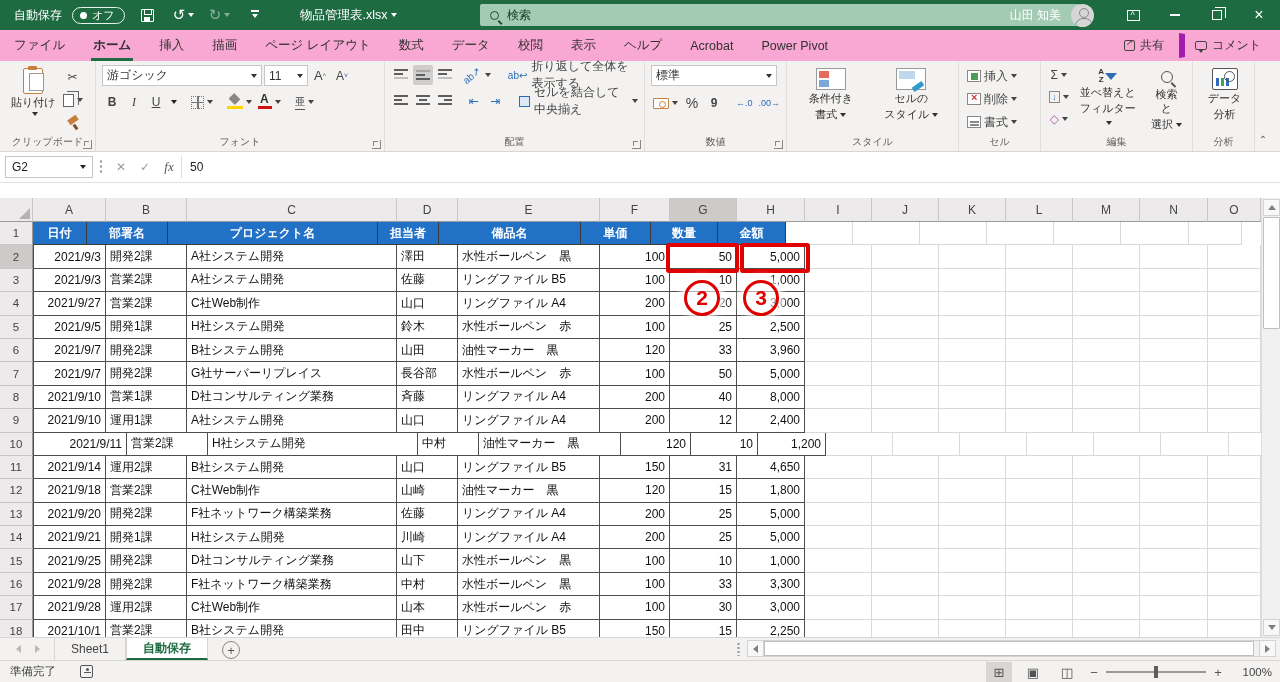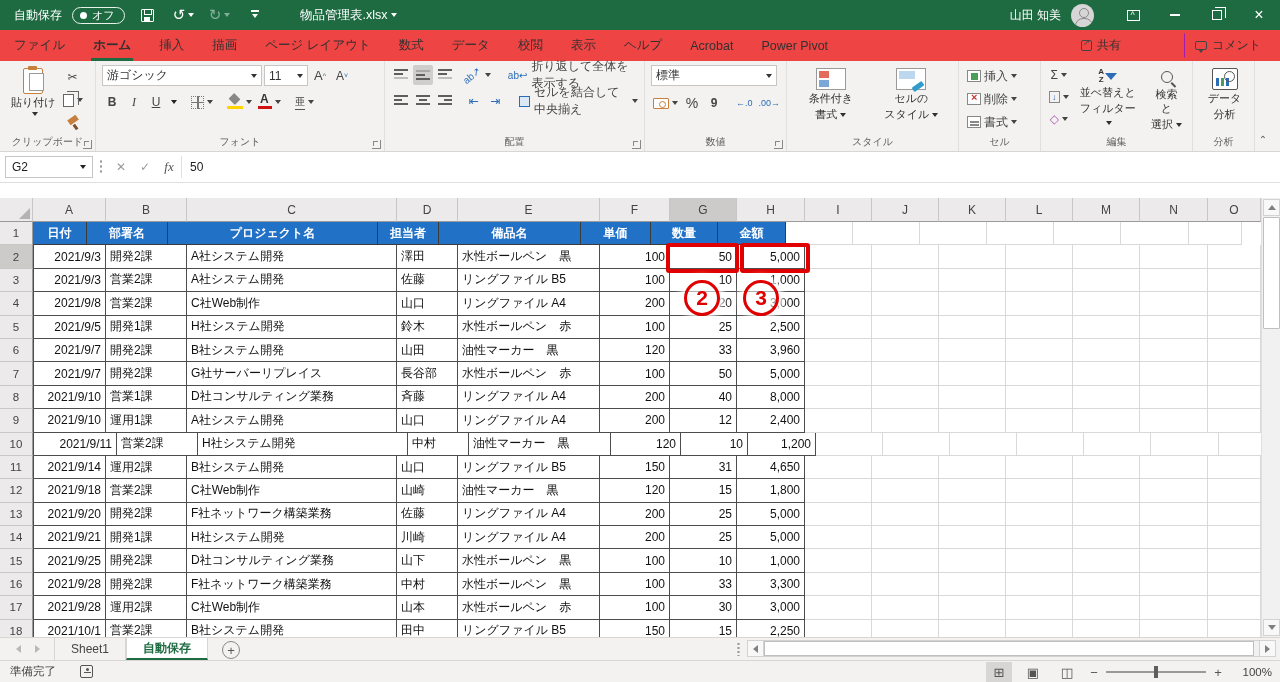--- a/index.html
+++ b/index.html
@@ -39,28 +39,28 @@
   #avatar::before { content:""; position:absolute; left:7.5px; top:4px; width:8px; height:8px; border:1.5px solid #8a8a8a; border-radius:50%; }
   #avatar::after { content:""; position:absolute; left:3.5px; top:14px; width:16px; height:10px; border:1.5px solid #8a8a8a; border-radius:8px 8px 0 0; }
   .win-btn { width:42px; height:30px; display:flex; align-items:center; justify-content:center; font-size:13px; cursor:pointer; }
   .ribdisp { width:13px; height:11px; border:1.2px solid #fff; position:relative; }
   .ribdisp::after { content:"^"; position:absolute; left:3px; top:-1px; font-size:9px; color:#fff; }
   .minim { width:10px; height:1.5px; background:#fff; }
   .restore { width:10px; height:10px; border:1.2px solid #fff; position:relative; }
   .restore::before { content:""; position:absolute; left:2px; top:-4px; width:10px; height:10px; border:1.2px solid #fff; border-left:none; border-bottom:none; }
 
   
-  #tabrow { position:absolute; left:0; top:30px; width:1280px; height:31px; background:#ef4444;
+  #tabrow { position:absolute; left:0; top:30px; width:1280px; height:31px; background:#f9a8d4;
     display:flex; align-items:center; }
   .rtab { padding:0 14px; height:31px; display:flex; align-items:center; font-size:12.5px; color:#323130; cursor:pointer; position:relative; white-space:nowrap; }
   .rtab.active { font-weight:bold; }
   .rtab.active::after { content:""; position:absolute; left:12px; right:12px; bottom:0; height:3px; background:#1e6b42; }
-  #tabrow-right { position:absolute; right:8px; top:30px; height:31px; display:flex; align-items:center; gap:16px;justify-content:space-between; }
+  #tabrow-right { position:absolute; right:8px; top:30px; height:31px; display:flex; align-items:center; gap:4px;justify-content:space-between; }
   .tr-btn { display:flex; align-items:center; gap:5px; padding:3px 10px; font-size:12px; color:#323130; cursor:pointer; border:1px solid transparent; }
-  .tr-btn:last-child { border-left:1px solid #a21caf;margin-left:36px; }
+  .tr-btn:last-child { border-left:6px solid #a21caf; }
   .share-glyph { width:11px; height:11px; border:1.2px solid #444; border-radius:2px; position:relative; }
   .share-glyph::after { content:"↗"; position:absolute; left:1px; top:-4px; font-size:9px; color:#444; }
   .bubble { width:12px; height:9px; border:1.2px solid #444; border-radius:2px; position:relative; }
   .bubble::after { content:""; position:absolute; left:2px; bottom:-4px; width:0; height:0;
     border-left:3px solid transparent; border-right:3px solid transparent; border-top:4px solid #444; }
 
   
   #ribbon { position:absolute; left:0; top:61px; width:1280px; height:91px; background:#f3f2f1;
     border-bottom:1px solid #d8d6d4; display:flex; }
   .rgroup { position:relative; height:100%; border-right:1px solid #e1dfdd; padding:4px 4px 16px 6px; flex:none; }
@@ -223,20 +223,24 @@
         <span class="dd"></span>
       </span>
     <span class="qat-icon">
         <span class="qat-more"></span>
       </span>
   </div>
   <div id="file-title">
     <span>物品管理表.xlsx</span>
     <span class="dd"></span>
   </div>
+  <div id="search-box">
+    <span class="mag"></span>
+    <span>検索</span>
+  </div>
   <div class="tb-right">
     <span id="user-name">山田 知美</span>
     <span id="avatar"></span>
     <span class="win-btn">
         <span class="ribdisp"></span>
       </span>
     <span class="win-btn">
         <span class="minim"></span>
       </span>
     <span class="win-btn">
@@ -604,21 +608,21 @@
         <div class="cell" style="width: 67px;"></div>
         <div class="cell" style="width: 67px;"></div>
         <div class="cell" style="width: 67px;"></div>
         <div class="cell" style="width: 67px;"></div>
         <div class="cell" style="width: 67px;"></div>
         <div class="cell" style="width: 68px;"></div>
         <div class="cell" style="width: 53px;"></div>
       </div>
       <div class="grow">
         <div class="rhead">4</div>
-        <div class="cell dark first-dark num" style="width: 73px;">2021/9/8</div>
+        <div class="cell dark first-dark num" style="width: 73px;">2021/9/27</div>
         <div class="cell dark" style="width: 81px;">営業2課</div>
         <div class="cell dark" style="width: 210px;">C社Web制作</div>
         <div class="cell dark" style="width: 61px;">山口</div>
         <div class="cell dark" style="width: 142px;">リングファイル A4</div>
         <div class="cell dark num" style="width: 70px;">200</div>
         <div class="cell dark num" style="width: 67px;">20</div>
         <div class="cell dark num" style="width: 68px;">3,000</div>
         <div class="cell" style="width: 67px;"></div>
         <div class="cell" style="width: 67px;"></div>
         <div class="cell" style="width: 67px;"></div>
@@ -712,21 +716,21 @@
         <div class="cell" style="width: 67px;"></div>
         <div class="cell" style="width: 67px;"></div>
         <div class="cell" style="width: 67px;"></div>
         <div class="cell" style="width: 67px;"></div>
         <div class="cell" style="width: 67px;"></div>
         <div class="cell" style="width: 68px;"></div>
         <div class="cell" style="width: 53px;"></div>
       </div>
       <div class="grow">
         <div class="rhead">10</div>
-        <div class="cell dark first-dark num" style="width: 84px;">2021/9/11</div>
+        <div class="cell dark first-dark num" style="width: 94px;">2021/9/11</div>
         <div class="cell dark" style="width: 81px;">営業2課</div>
         <div class="cell dark" style="width: 210px;">H社システム開発</div>
         <div class="cell dark" style="width: 61px;">中村</div>
         <div class="cell dark" style="width: 142px;">油性マーカー　黒</div>
         <div class="cell dark num" style="width: 70px;">120</div>
         <div class="cell dark num" style="width: 67px;">10</div>
         <div class="cell dark num" style="width: 68px;">1,200</div>
         <div class="cell" style="width: 67px;"></div>
         <div class="cell" style="width: 67px;"></div>
         <div class="cell" style="width: 67px;"></div>

